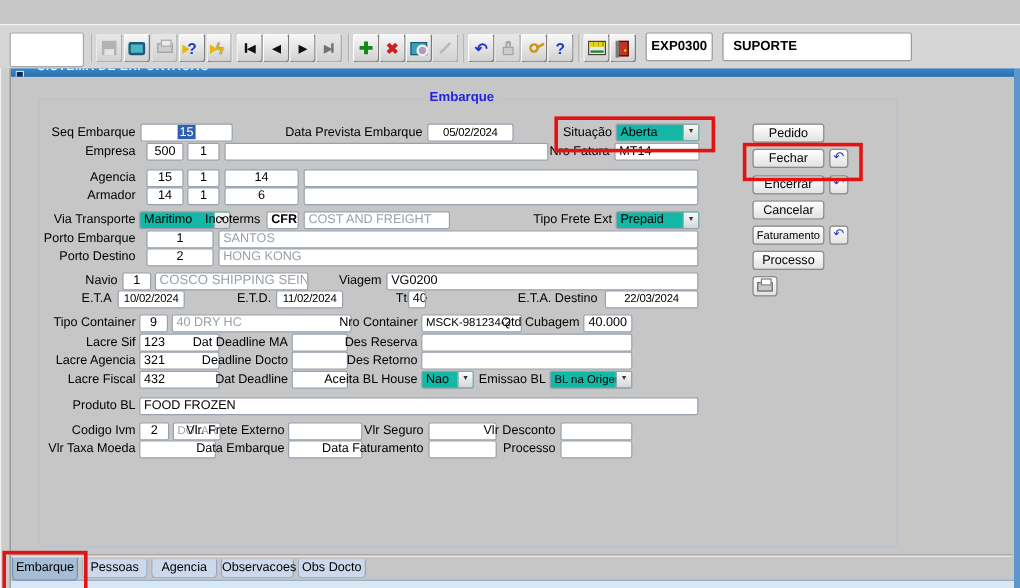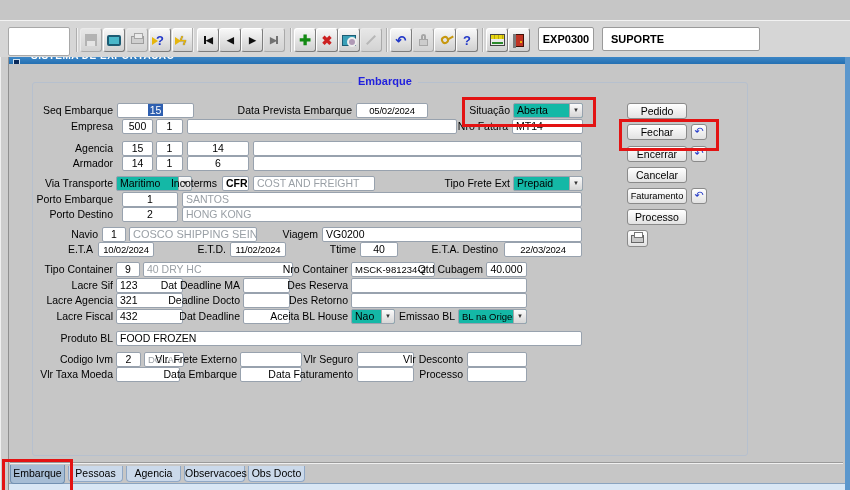--- a/index.html
+++ b/index.html
@@ -222,21 +222,21 @@
   <div class="fld c" style="left:102px;top:227px;width:24px">1</div>
   <div class="fld gray" style="left:129px;top:227px;width:128px;font-size:11px">COSCO SHIPPING SEINE</div>
   <span class="lbl" style="right:532px;top:227px">Viagem</span>
   <div class="fld" style="left:322px;top:227px;width:260px">VG0200</div>
 
   <span class="lbl" style="right:757px;top:242px">E.T.A</span>
   <div class="fld dt" style="left:98px;top:242px;width:56px">10/02/2024</div>
   <span class="lbl" style="right:624px;top:242px">E.T.D.</span>
   <div class="fld dt" style="left:230px;top:242px;width:56px">11/02/2024</div>
   <span class="lbl" style="right:494px;top:242px">Ttime</span>
-  <div class="fld c" style="left:360px;top:242px;width:38px">40</div>
+  <div class="fld c" style="left:340px;top:242px;width:15px">40</div>
   <span class="lbl" style="right:352px;top:242px">E.T.A. Destino</span>
   <div class="fld dt" style="left:504px;top:242px;width:78px">22/03/2024</div>
 
   <span class="lbl" style="right:737px;top:262px">Tipo Container</span>
   <div class="fld c" style="left:116px;top:262px;width:24px">9</div>
   <div class="fld gray" style="left:143px;top:262px;width:150px">40 DRY HC</div>
   <span class="lbl" style="right:502px;top:262px">Nro Container</span>
   <div class="fld" style="left:351px;top:262px;width:84px;font-size:9.5px">MSCK-981234-2</div>
   <span class="lbl" style="right:367px;top:262px">Qtd Cubagem</span>
   <div class="fld r" style="left:486px;top:262px;width:41px">40.000</div>

